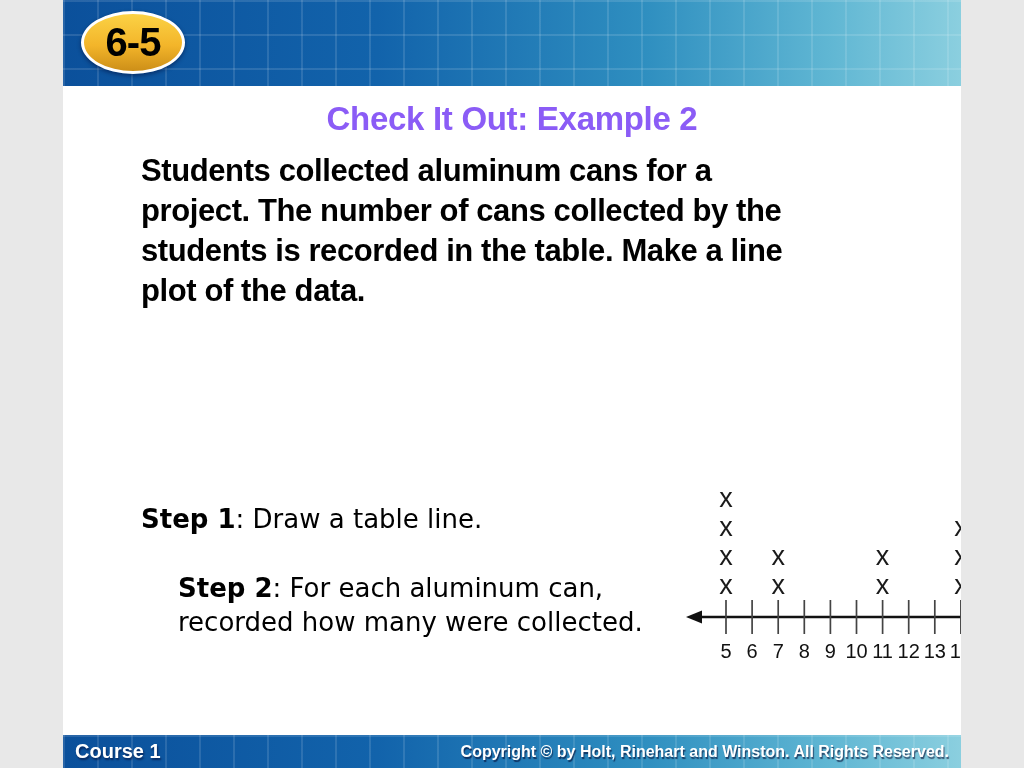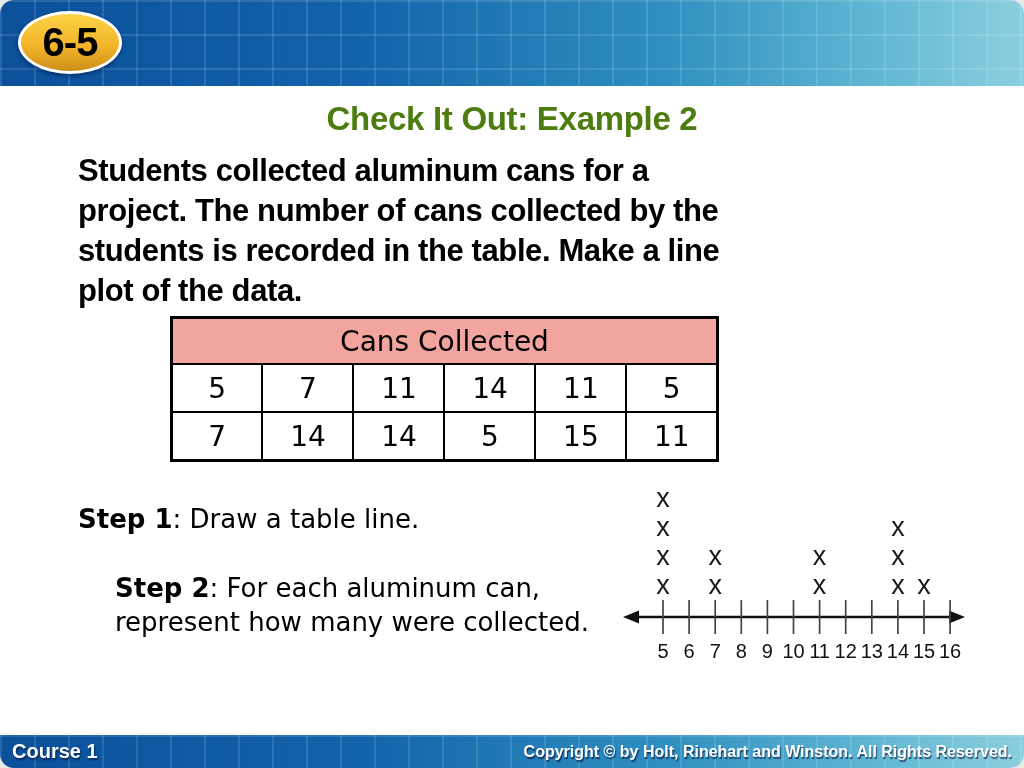--- a/index.html
+++ b/index.html
@@ -1,18 +1,18 @@
 <!DOCTYPE html>
 <html><head>
 <meta charset="utf-8">
 <style>
   html,body{margin:0;padding:0;background:#e8e8e8;}
   .slide{
-    position:relative;width:1024px;height:768px;background:#ffffff;
-    overflow:hidden;font-family:"Liberation Sans",sans-serif;margin:0 auto;border-radius:14px;
+    position:relative;width:898px;height:768px;background:#ffffff;
+    overflow:hidden;font-family:"Liberation Sans",sans-serif;margin:0 auto;
   }
   
   .band{
     position:absolute;left:0;right:0;
     background:linear-gradient(90deg,#0b509b 0%,#1263ab 35%,#2f8fc0 65%,#5fb6d3 85%,#8bcfdf 100%);
   }
   .band::before{
     content:"";position:absolute;inset:0;
     background-image:
       repeating-linear-gradient(90deg, rgba(255,255,255,.12) 0 2px, transparent 2px 34px),
@@ -33,21 +33,21 @@
     position:absolute;left:138px;top:5px;z-index:2;
     font-size:34px;font-weight:bold;color:#ffffff;line-height:39px;
     white-space:pre-line;letter-spacing:.2px;
     text-shadow:1px 2px 2px rgba(0,0,40,.55);
   }
   .course-label{font-size:20px;font-weight:bold;color:#fff;text-shadow:1px 2px 2px rgba(0,0,40,.55);z-index:2;}
   .copyright-label{font-size:16px;font-weight:bold;color:#fff;text-shadow:1px 2px 1px rgba(0,0,40,.6);z-index:2;margin-left:42px;}
   
   .example-heading{
     position:absolute;top:100px;left:0;width:100%;text-align:center;
-    font-size:33px;font-weight:bold;color:#4d7c0f;letter-spacing:-.3px;
+    font-size:33px;font-weight:bold;color:#8b5cf6;letter-spacing:-.3px;
   }
   .problem-text{
     position:absolute;left:78px;top:151px;width:940px;
     font-size:31px;font-weight:bold;color:#000;line-height:40px;
     white-space:pre-line;letter-spacing:-.4px;
   }
   
   .cans-table{
     position:absolute;left:170px;top:316px;width:549px;
     border-collapse:collapse;border:3px solid #000;
@@ -84,53 +84,28 @@
     </div>
   </div>
 
   <div class="example-heading">Check It Out: Example 2</div>
 
   <div class="problem-text">Students collected aluminum cans for a
 project. The number of cans collected by the
 students is recorded in the table. Make a line
 plot of the data.</div>
 
-  <table class="cans-table">
-    <thead>
-      <tr>
-        <th colspan="6">Cans Collected</th>
-      </tr>
-    </thead>
-    <tbody>
-        <tr>
-          <td>5</td>
-          <td>7</td>
-          <td>11</td>
-          <td>14</td>
-          <td>11</td>
-          <td>5</td>
-        </tr>
-        <tr>
-          <td>7</td>
-          <td>14</td>
-          <td>14</td>
-          <td>5</td>
-          <td>15</td>
-          <td>11</td>
-        </tr>
-      </tbody>
-  </table>
 
   <p class="step step1">
     <span class="line"><b>Step 1</b><span>: Draw a table line.</span></span>
   </p>
 
   <p class="step step2">
     <span class="line"><b>Step 2</b><span>: For each aluminum can,</span></span>
-    <span class="line">represent how many were collected.</span>
+    <span class="line">recorded how many were collected.</span>
   </p>
 
   <div class="plot">
     <svg width="404" height="210" viewBox="0 0 404 210" xmlns="http://www.w3.org/2000/svg">
         <line x1="14" y1="147" x2="334" y2="147" stroke="#111" stroke-width="2.6"></line>
         <polygon points="3,147 19,140.5 19,153.5" fill="#111"></polygon>
         <polygon points="345,147 329,140.5 329,153.5" fill="#111"></polygon>
         <line x1="43" y1="130" x2="43" y2="164" stroke="#444" stroke-width="1.7"></line>
         <text x="43" y="188" text-anchor="middle" font-size="20" fill="#111" font-family="&quot;Liberation Sans&quot;,sans-serif">5</text>
         <line x1="69.1" y1="130" x2="69.1" y2="164" stroke="#444" stroke-width="1.7"></line>

